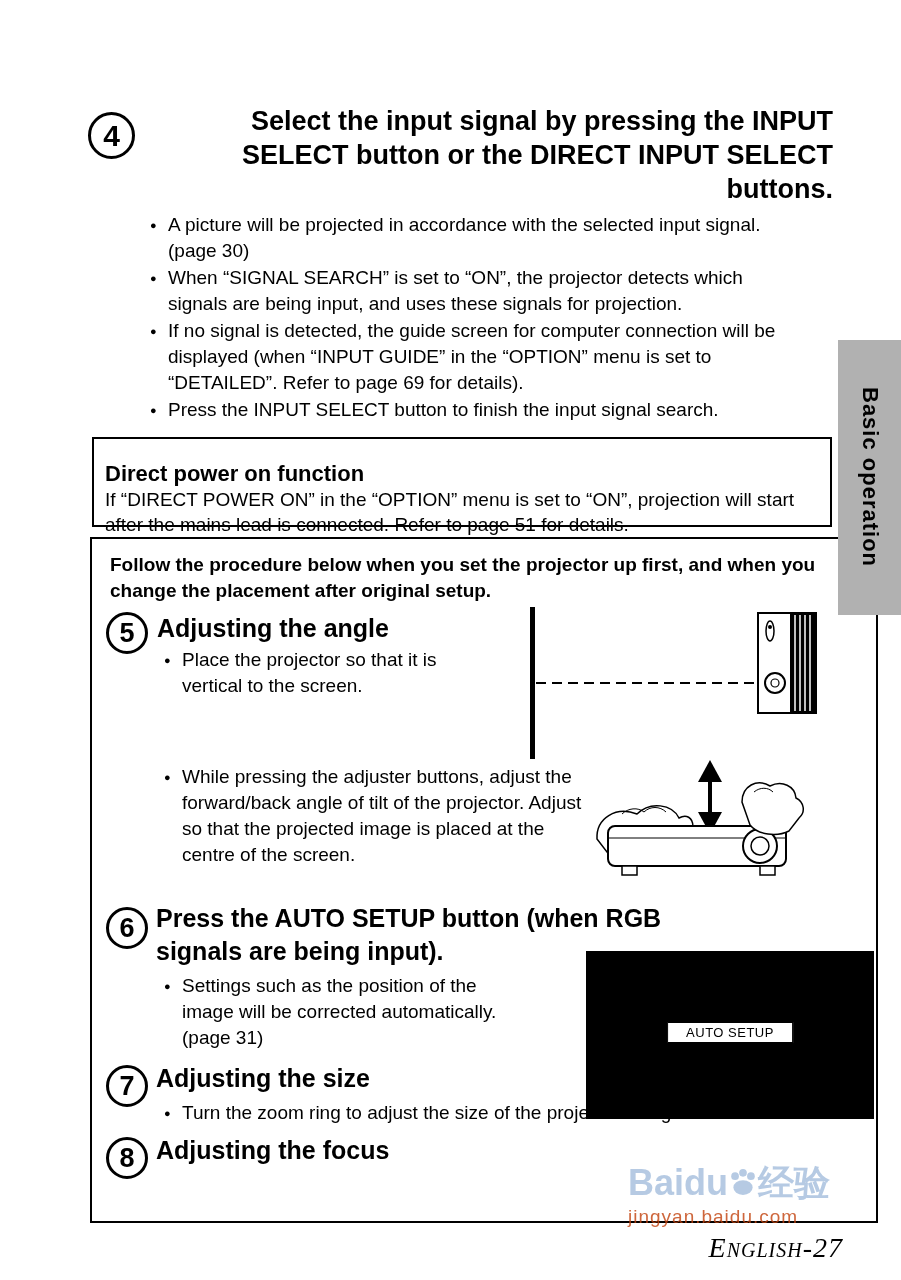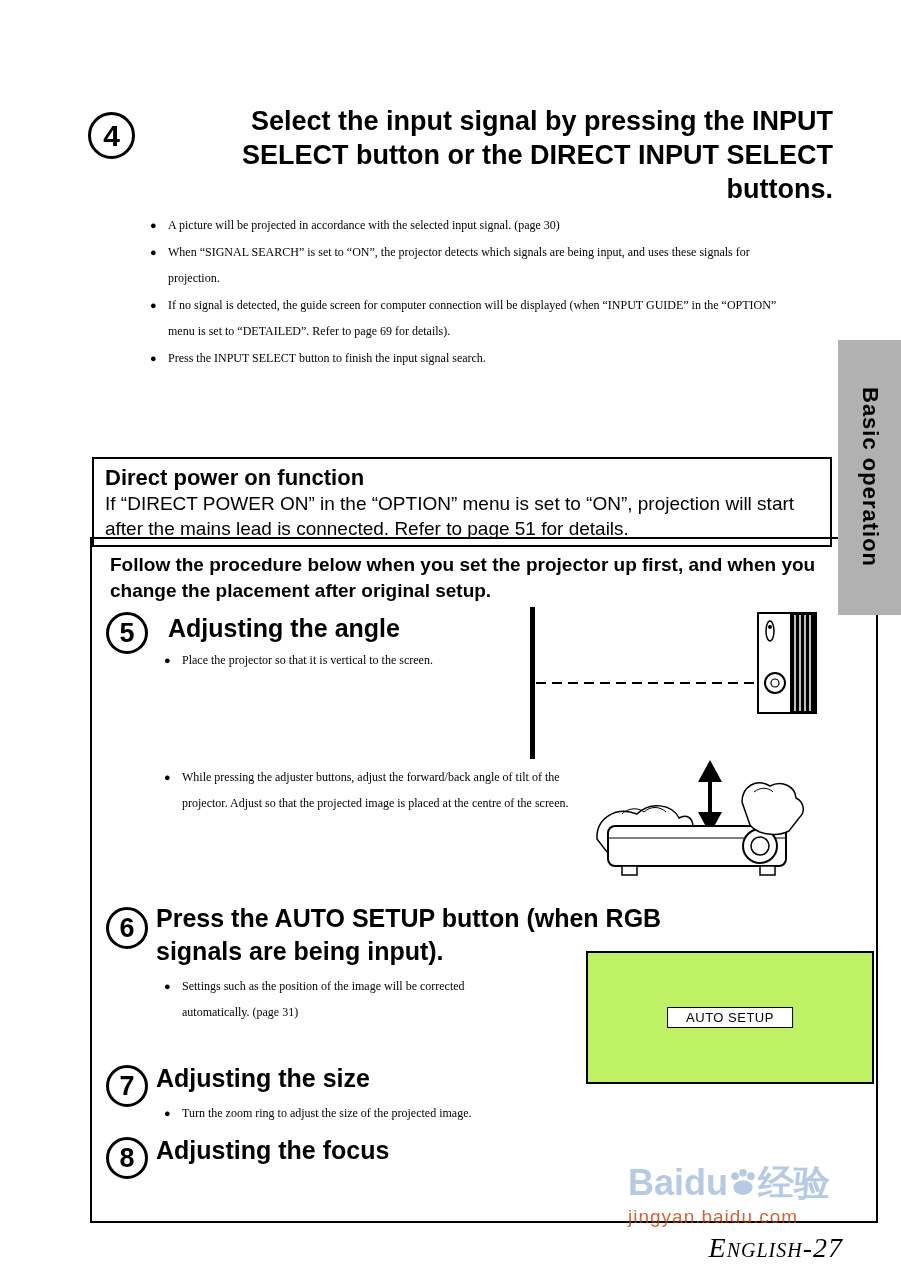--- a/index.html
+++ b/index.html
@@ -15,39 +15,39 @@
     display:flex; align-items:center; justify-content:center;
     font-weight:bold;
   }
   .circle-lg { width:47px; height:47px; font-size:30px; }
   .circle-sm { width:42px; height:42px; font-size:27px; }
 
   
   .bullets { list-style:none; }
   .bullets li {
     position:relative; padding-left:18px;
-    font-size:12px; line-height:26px; margin-bottom:1px;font-family:Liberation Serif, serif;
+    font-size:19px; line-height:26px; margin-bottom:1px;
   }
   .bullets li::before {
     content:"●"; position:absolute; left:0; top:0; font-size:11px; line-height:26px;
   }
 
   
   .step4 { position:absolute; left:88px; top:104px; width:745px; }
   .step4 .circle-num { position:absolute; left:0; top:8px; }
   .step4 h2 {
     margin-left:55px; width:690px;
     font-size:27px; line-height:34px; font-weight:bold;text-align:right;
   }
   .step4 .bullets { margin-left:62px; margin-top:6px; width:640px; }
 
   
   .direct-power {
     position:absolute; left:92px; top:437px; width:740px; height:90px;
-    border:2px solid #000; padding:5px 11px;margin-top:20px;
+    border:2px solid #000; padding:21px 11px;
   }
   .direct-power h3 { font-size:22px; font-weight:bold; line-height:27px; }
   .direct-power p { font-size:19px; line-height:25px; width:716px; }
 
   
   .side-tab {
     position:absolute; left:838px; top:340px; width:63px; height:275px;
     background:#b1b1b1; z-index:4;
     display:flex; align-items:center; justify-content:center;
   }
@@ -63,43 +63,43 @@
   }
   .setup-box .intro {
     position:absolute; left:18px; top:13px; width:745px;
     font-size:19px; line-height:26px;font-weight:bold;
   }
   .sb-circle { position:absolute; }
   .sb-head { position:absolute; font-weight:bold; font-size:25px; line-height:33px; }
   .sb-bullets { position:absolute; }
 
   .s5-circle { left:14px; top:73px; }
-  .s5-head   { left:76px; top:73px; }
+  .s5-head   { left:65px; top:73px; }
   .s5-b1     { left:72px; top:108px; width:312px; }
   .s5-b2     { left:72px; top:225px; width:420px; }
 
   .s6-circle { left:14px; top:368px; }
   .s6-head   { left:64px; top:363px; width:540px; }
   .s6-b      { left:72px; top:434px; width:352px; }
 
   .s7-circle { left:14px; top:526px; }
   .s7-head   { left:64px; top:523px; }
   .s7-b      { left:72px; top:561px; width:700px; }
 
   .s8-circle { left:14px; top:598px; }
   .s8-head   { left:64px; top:595px; }
   .s8-b      { left:72px; top:633px; width:700px; }
 
   
   .diagram { position:absolute; }
   .diag-angle { left:428px; top:66px; width:300px; height:160px; }
   .diag-tilt  { left:500px; top:205px; width:225px; height:155px; }
   .diag-screen {
-    left:494px; top:412px; width:288px; height:133px;
-    border:2px solid #000; background:#bef264;
+    left:494px; top:412px; width:288px; height:168px;
+    border:2px solid #000; background:#000000;
   }
   .auto-setup-btn {
     position:absolute; left:50%; top:42%; transform:translateX(-50%);
     border:1px solid #000; font-size:13px; letter-spacing:.5px;
     padding:2px 18px; white-space:nowrap; background:#fff;
   }
 
   
   .page-footer {
     position:absolute; right:58px; top:1232px;

